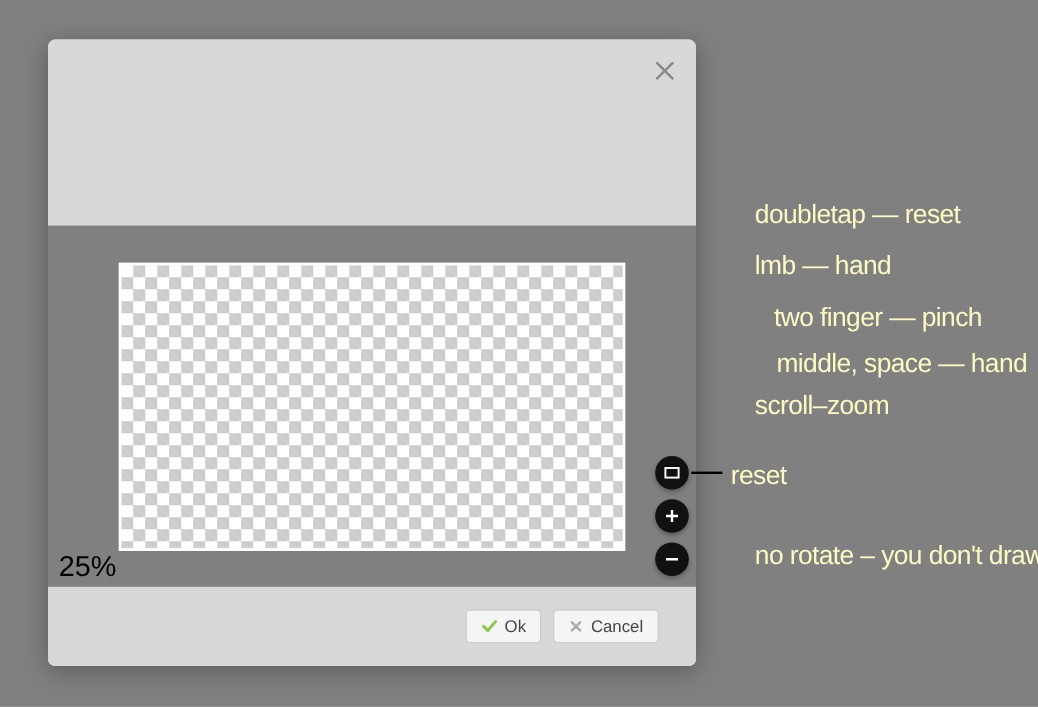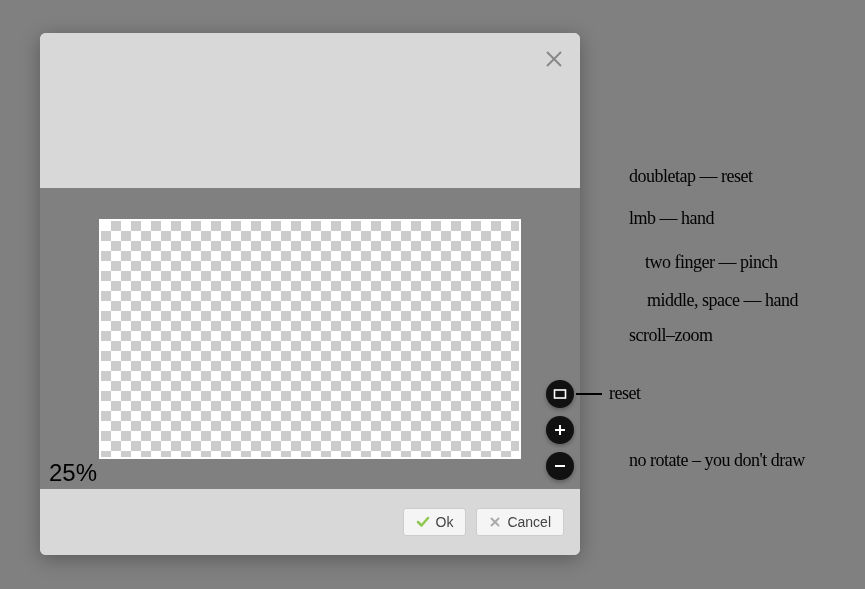--- a/index.html
+++ b/index.html
@@ -66,21 +66,21 @@
       font-size: 24px;
       color: #000;
     }
     .dialog-footer {
       height: 66px;
       background: #d8d8d8;
       display: flex;
       align-items: center;
       justify-content: flex-end;
       gap: 10px;
-      padding-right: 16px;
+      padding-right: 31px;
       border-radius: 0 0 6px 6px;
     }
     .btn {
       height: 28px;
       padding: 0 12px;
       background: #f5f5f5;
       border: 1px solid #ccc;
       border-radius: 3px;
       display: flex;
       align-items: center;
@@ -104,23 +104,23 @@
       border-radius: 50%;
       background: #111;
       display: flex;
       align-items: center;
       justify-content: center;
       cursor: pointer;
       box-shadow: 0 2px 4px rgba(0,0,0,0.3);
     }
     .annotation {
       position: absolute;
-      font-family: Liberation Serif, serif;
-      font-size: 18px;
-      color: #000000;
+      font-family: Liberation Sans, sans-serif;
+      font-size: 22px;
+      color: #fef9c3;
       white-space: nowrap;
       letter-spacing: -0.5px;
     }
     .connector {
       position: absolute;
       height: 2px;
       background: #000;
     }
   </style>
 </head>

